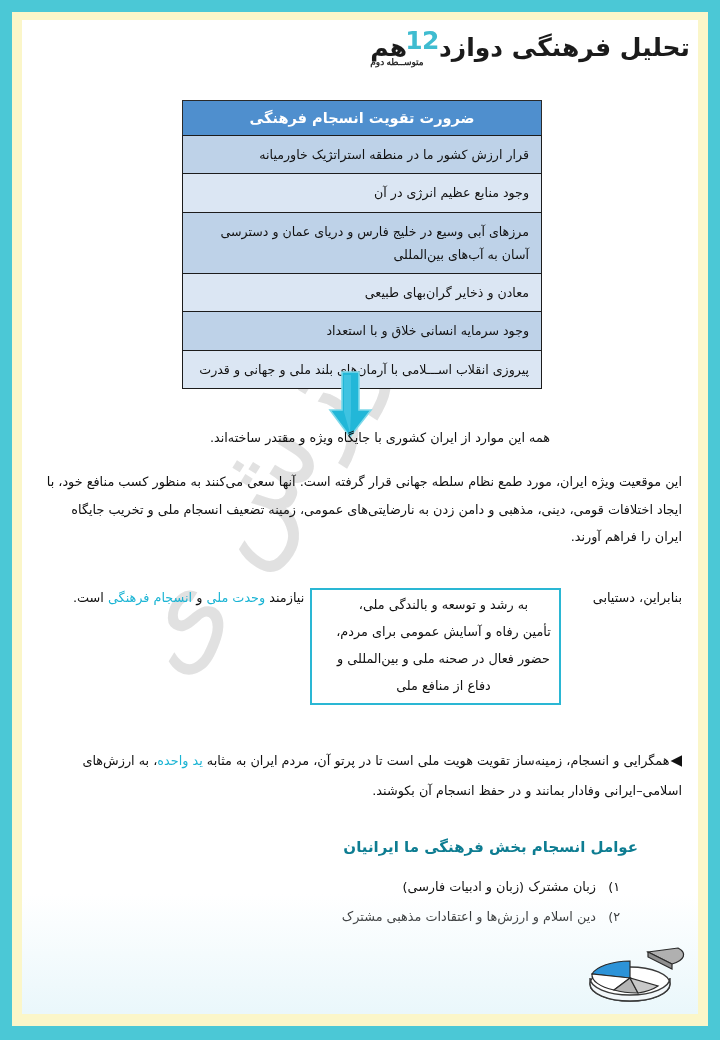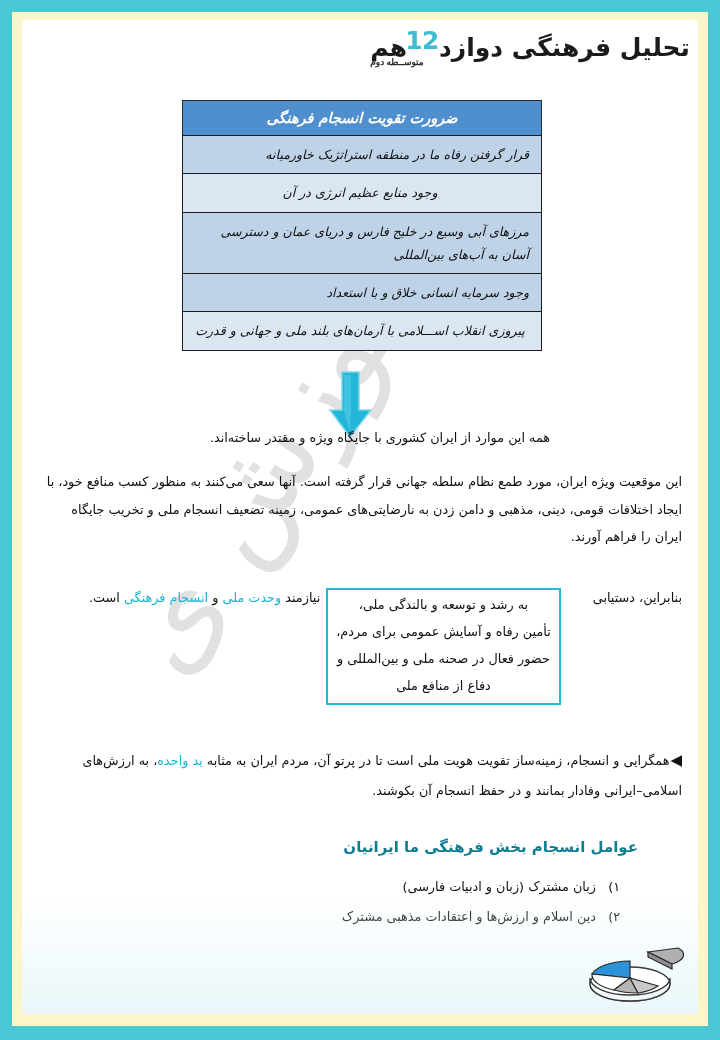--- a/index.html
+++ b/index.html
@@ -106,21 +106,20 @@
     letter-spacing: 1px;
     font-family: Liberation Serif, serif;
   }
 
   
   .tbl-wrap {
     position: absolute;
     left: 160px;
     top: 80px;
     width: 360px;
-    font-style: italic;
   }
   .tbl-head {
     background: #4f8fce;
     color: #ffffff;
     text-align: center;
     font-size: 14.5px;
     font-weight: bold;
     padding: 9px 6px;
     border: 1px solid #2a2a2a;
     border-bottom: none;
@@ -132,21 +131,21 @@
   }
   .tbl td {
     border: 1px solid #1c1c1c;
     padding: 7px 12px 7px 8px;
     font-size: 12.6px;
     color: #111;
     text-align: right;
     line-height: 1.85;
   }
   .tbl tr.shade-a td { background: #bed2e8; }
-  .tbl tr.shade-b td { background: #dbe6f3; text-align: center; }
+  .tbl tr.shade-b td { background: #dbe6f3; }
 
   
   .down-arrow {
     position: absolute;
     left: 146px;
     top: 270px;
     width: 46px;
     height: 70px;
   }
 
@@ -177,21 +176,21 @@
     align-items: flex-start;
     justify-content: flex-start;
     gap: 0;
   }
   .br-lead  { padding-top: 2px; white-space: nowrap; margin-left: 26px; }
   .br-box {
     border: 2px solid #2ab7d4;
     border-right: none;
     border-left: none;
     position: relative;
-    padding: 2px 10px 4px 10px;
+    padding: 2px 10px 4px 26px;
     margin: 0 6px;
   }
   .br-box::before,
   .br-box::after {
     content: "";
     position: absolute;
     top: 0;
     bottom: 0;
     width: 2px;
     background: #2ab7d4;
@@ -270,27 +269,30 @@
         <span>تحلیل فرهنگی دوازد</span><span class="logo-badge">12</span><span>هم</span>
       </div>
       <div class="logo-sub">متوســطه دوم</div>
     </div>
 
     <div class="tbl-wrap">
       <div class="tbl-head">ضرورت تقویت انسجام فرهنگی</div>
       <table class="tbl">
         <tbody>
           <tr class="shade-a">
-              <td>قرار گرفتن رفاه ما در منطقه استراتژیک خاورمیانه</td>
+              <td>قرار ارزش کشور ما در منطقه استراتژیک خاورمیانه</td>
             </tr>
           <tr class="shade-b">
               <td>وجود منابع عظیم انرژی در آن</td>
             </tr>
           <tr class="shade-a">
               <td>مرزهای آبی وسیع در خلیج فارس و دریای عمان و دسترسی آسان به آب‌های بین‌المللی</td>
+            </tr>
+          <tr class="shade-b">
+              <td>معادن و ذخایر گران‌بهای طبیعی</td>
             </tr>
           <tr class="shade-a">
               <td>وجود سرمایه انسانی خلاق و با استعداد</td>
             </tr>
           <tr class="shade-b">
               <td>پیروزی انقلاب اســـلامی با آرمان‌های بلند ملی و جهانی و قدرت</td>
             </tr>
         </tbody>
       </table>
 

